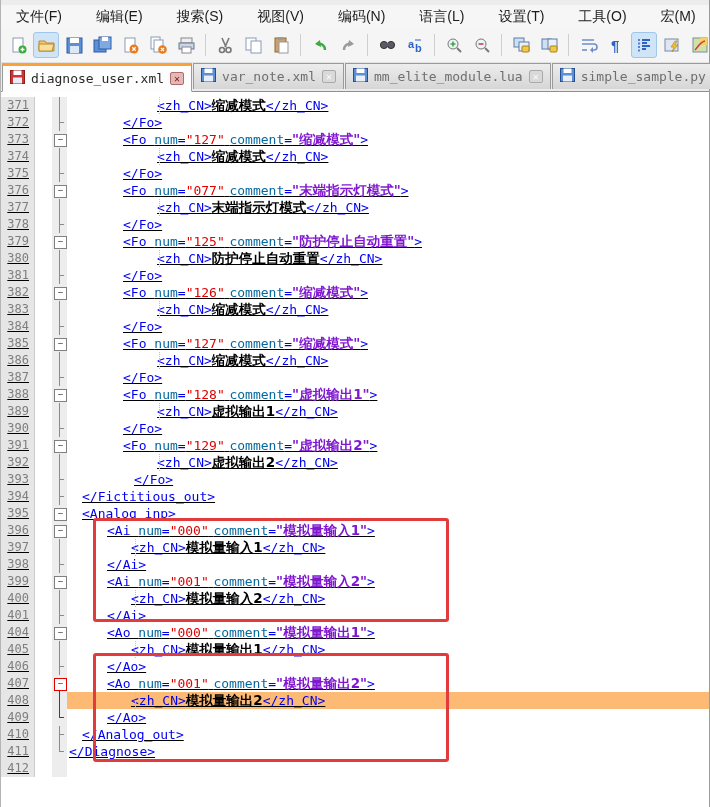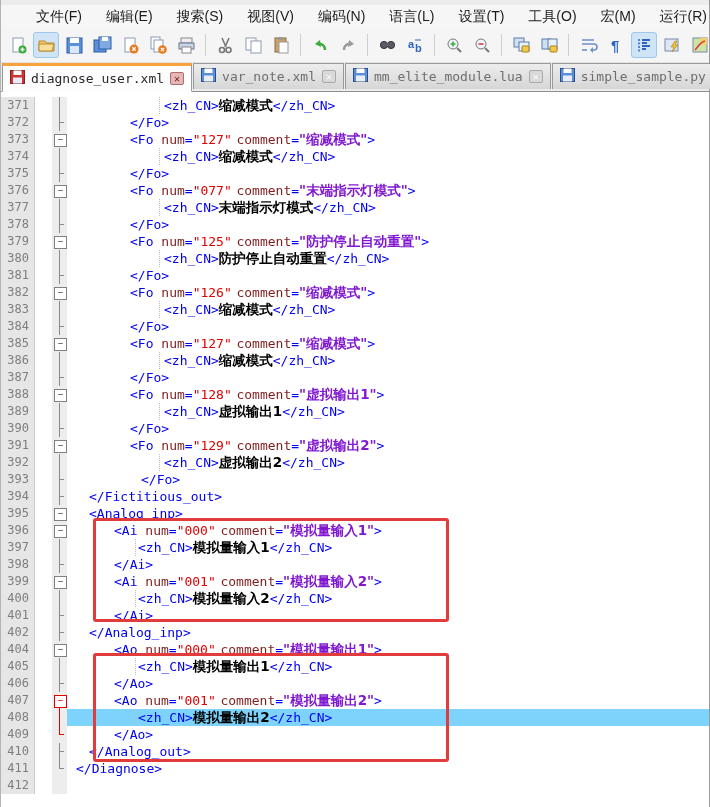--- a/index.html
+++ b/index.html
@@ -6,21 +6,21 @@
   html,body { width:710px; height:807px; overflow:hidden; background:#fff;
               font-family:"Liberation Sans", sans-serif; }
   .window { width:710px; height:807px; border-left:1px solid #b4b4b4; border-right:1px solid #9a9a9a;
             display:flex; flex-direction:column; background:#f4f4f4; }
 
   
   .title-strip { height:5px; background:#ececec; flex:0 0 auto; }
 
   
   .menubar { height:23px; background:#f6f6f6; display:flex; align-items:center;
-             padding-left:24px; gap:2px; flex:0 0 auto; white-space:nowrap; overflow:hidden; }
+             padding-left:4px; gap:12px; flex:0 0 auto; white-space:nowrap; overflow:hidden; }
   .menu-item { font-size:14px; color:#1c1c1c; padding:2px 11px; cursor:default; }
 
   
   .toolbar { height:35px; background:#f5f5f5; display:flex; align-items:center;
              padding-left:4px; gap:2px; flex:0 0 auto; overflow:hidden; border-bottom:1px solid #e2e2e2;}
   .tb-btn { width:26px; height:26px; display:flex; align-items:center; justify-content:center;
             border-radius:3px; flex:0 0 auto; }
   .tb-btn.hl { background:#cfe4f7; border:1px solid #9ec7ea; }
   .tb-btn svg { display:block; }
   .tb-sep { width:1px; height:22px; background:#cfcfcf; margin:0 4px; flex:0 0 auto; }
@@ -36,27 +36,27 @@
   .floppy { width:15px; height:14px; flex:0 0 auto; }
   .tab-close { width:14px; height:13px; border:1px solid #a9a9a9; border-radius:2px;
                background:#d9d9d9; color:#fbfbfb; font-size:10px; line-height:11px; text-align:center;
                font-weight:bold; flex:0 0 auto; }
   .tab.active .tab-close { background:#e5b8b8; border-color:#b06a6a; color:#7d2020; }
 
   
   .editor { flex:1 1 auto; background:#fff; position:relative; overflow:hidden;
             font-family:"DejaVu Sans Mono","Liberation Mono", monospace; font-size:13px; }
   .ed-lines { padding-top:5px; }
-  .row { display:flex; height:17px; line-height:17px; }
+  .row { display:flex; height:17px; line-height:17px;text-decoration:underline; }
   .ln { flex:0 0 34px; background:#e6e6e6; color:#7e7e7e; text-align:right;
         padding-right:5px; font-size:12px; border-right:1px solid #cacaca; }
   .bm { flex:0 0 17px; background:#fff; }
   .fm { flex:0 0 15px; background:#ededed; position:relative; }
-  .code { flex:1 1 auto; position:relative; white-space:pre; padding-left:7px; color:#000; }
-  .row.cur .code { background:#7dd3fc; }
+  .code { flex:1 1 auto; position:relative; white-space:pre; color:#000; }
+  .row.cur .code { background:#fdba74; }
 
   
   .fm.f-line::before, .fm.f-end::before, .fm.f-endlast::before {
       content:""; position:absolute; left:7px; top:0; bottom:0; width:0; border-left:1px solid #8a8a8a; }
   .fm.f-end::after { content:""; position:absolute; left:7px; top:8px; width:5px; height:0;
       border-top:1px solid #8a8a8a; }
   .fm.f-endlast::before { bottom:8px; }
   .fm.f-endlast::after { content:""; position:absolute; left:7px; top:8px; width:5px; height:0;
       border-top:1px solid #8a8a8a; }
   .fm.f-box::before { content:"−"; position:absolute; left:2px; top:3px; width:11px; height:11px;
@@ -69,21 +69,21 @@
       border-left:1px solid #e00000; }
   .fm.f-linered::before { content:""; position:absolute; left:7px; top:0; bottom:0;
       border-left:1px solid #e00000; }
   .fm.f-endred::before { content:""; position:absolute; left:7px; top:0; height:9px;
       border-left:1px solid #e00000; }
   .fm.f-endred::after { content:""; position:absolute; left:7px; top:8px; width:5px;
       border-top:1px solid #e00000; }
 
   
   .k-t { color:#0000f0; }
-  .k-a { color:#7f1d1d; }
+  .k-a { color:#0369a1; }
   .k-n { color:#e00000; }
   .k-s { color:#8018d0; font-weight:bold; font-family:"DejaVu Sans", sans-serif; font-size:13.5px;}
   .k-c { color:#000000; font-weight:bold; font-family:"DejaVu Sans", sans-serif; font-size:13.5px;}
   .guide { position:absolute; top:0; bottom:0; width:0; border-left:1px dotted #bdbdbd; }
 
   
   .anno { position:absolute; border:3px solid #e23b3b; border-radius:3px; pointer-events:none; z-index:5; }
 </style>
 </head>
 <body>
@@ -488,26 +488,20 @@
           <span class="fm f-line"></span>
           <span class="code"><i class="guide" style="left: 68px;"></i><span style="display: inline-block; width: 64px;"></span><span class="k-t">&lt;zh_CN&gt;</span><span class="k-c">模拟量输入2</span><span class="k-t">&lt;/zh_CN&gt;</span></span>
         </div>
         <div class="row">
           <span class="ln">401</span>
           <span class="bm"></span>
           <span class="fm f-end"></span>
           <span class="code"><span style="display: inline-block; width: 40px;"></span><span class="k-t">&lt;/Ai&gt;</span></span>
         </div>
         <div class="row">
-          <span class="ln">402</span>
-          <span class="bm"></span>
-          <span class="fm f-end"></span>
-          <span class="code"><span style="display: inline-block; width: 15px;"></span><span class="k-t">&lt;/Analog_inp&gt;</span></span>
-        </div>
-        <div class="row">
           <span class="ln">404</span>
           <span class="bm"></span>
           <span class="fm f-box"></span>
           <span class="code"><span style="display: inline-block; width: 40px;"></span><span class="k-t">&lt;Ao </span><span class="k-a">num</span><span class="k-t">=</span><span class="k-n">"000"</span><span class="k-c"> </span><span class="k-a">comment</span><span class="k-t">=</span><span class="k-s">"模拟量输出1"</span><span class="k-t">&gt;</span></span>
         </div>
         <div class="row">
           <span class="ln">405</span>
           <span class="bm"></span>
           <span class="fm f-line"></span>
           <span class="code"><i class="guide" style="left: 68px;"></i><span style="display: inline-block; width: 64px;"></span><span class="k-t">&lt;zh_CN&gt;</span><span class="k-c">模拟量输出1</span><span class="k-t">&lt;/zh_CN&gt;</span></span>

